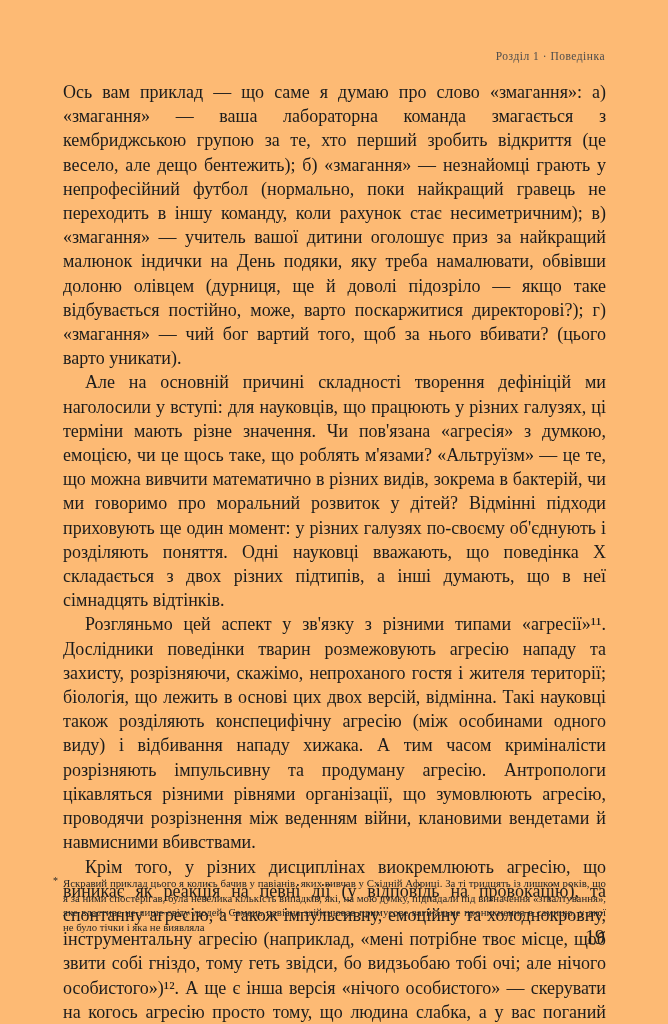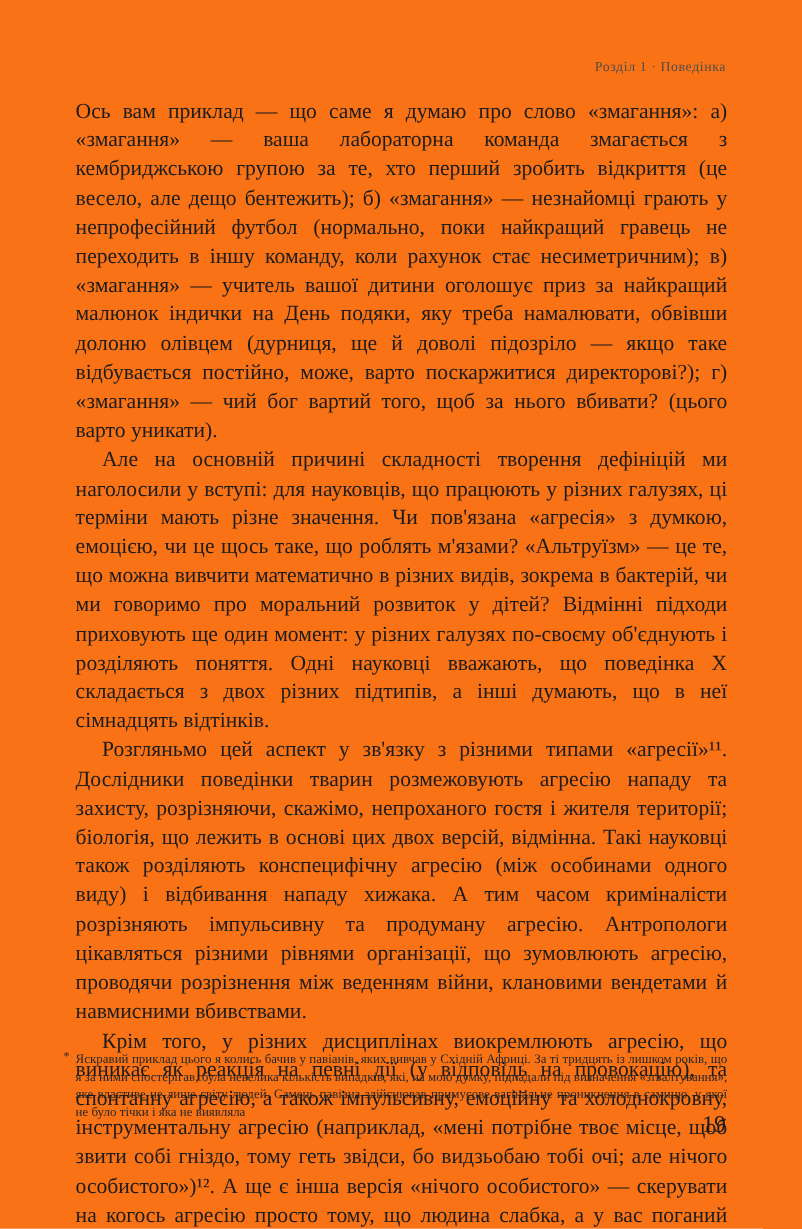--- a/index.html
+++ b/index.html
@@ -5,21 +5,21 @@
   html, body {
     margin: 0;
     padding: 0;
     background: #e9e9e9;
   }
   .page {
     position: relative;
     width: 668px;
     height: 1024px;
     margin: 0 auto;
-    background: #f97316;
+    background: #fdba74;
     font-family: "Liberation Serif", "DejaVu Serif", serif;
     color: #1c1c1c;
     overflow: hidden;
     box-sizing: border-box;
   }
   .running-head {
     position: absolute;
     top: 50px;
     right: 63px;
     font-size: 11.5px;

